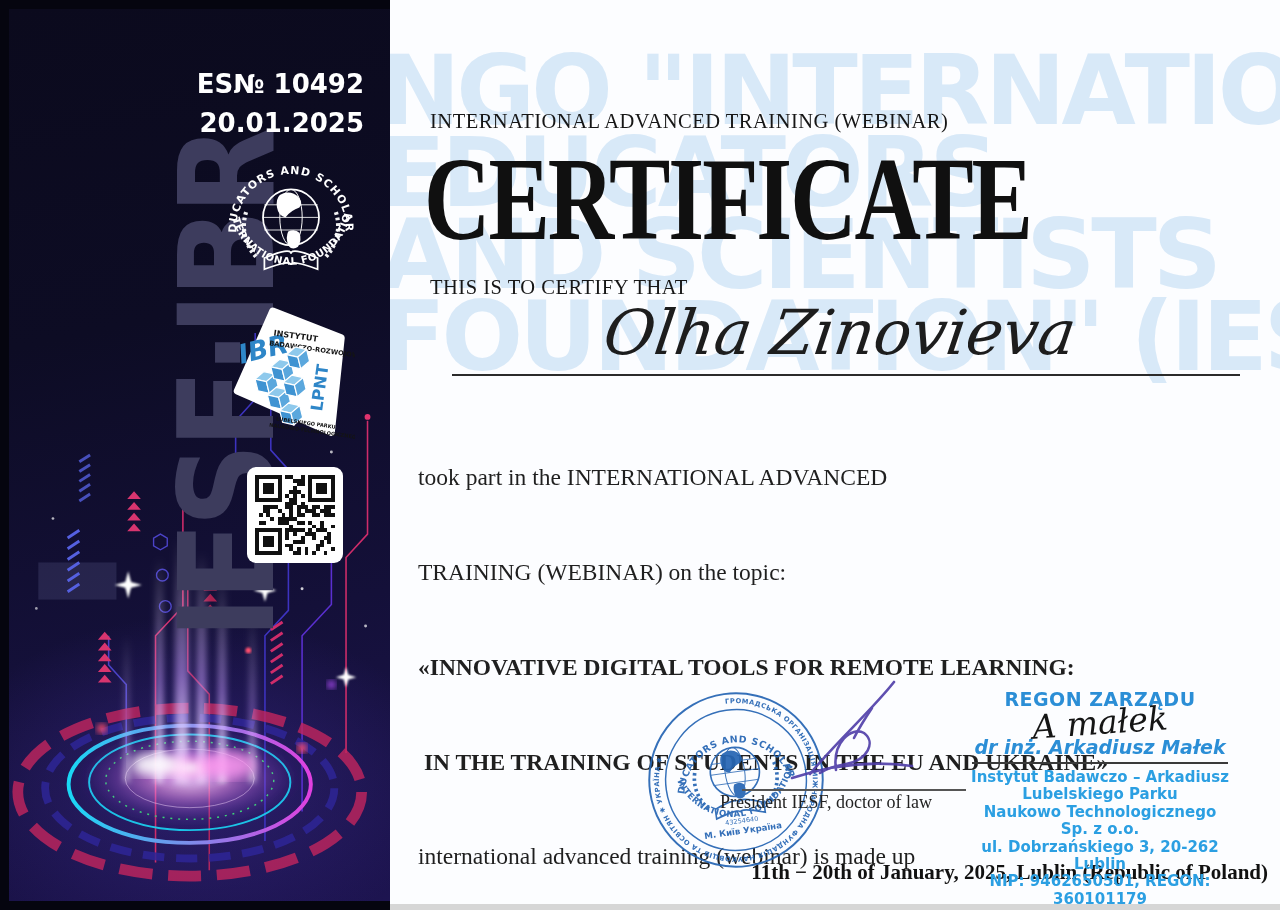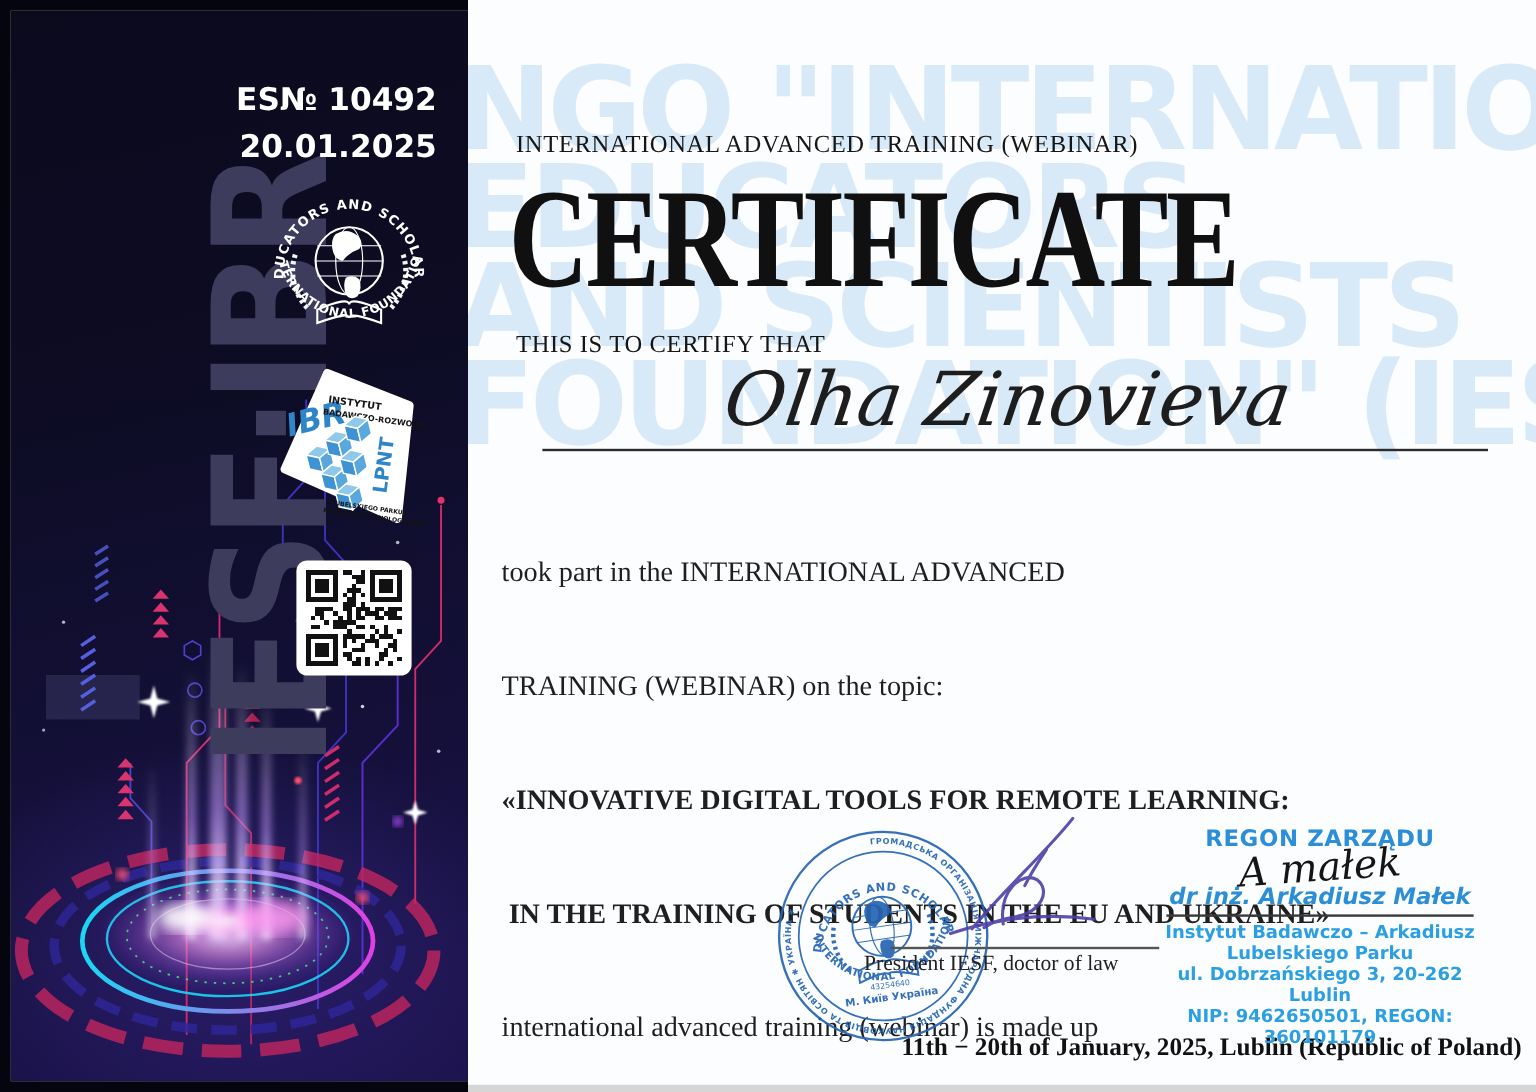--- a/index.html
+++ b/index.html
@@ -337,19 +337,20 @@
   <div class="sig-role">President IESF, doctor of law</div>
 
   <div class="right-block">
     <div class="rb-title">REGON ZARZĄDU</div>
     <div class="rb-sig">A małek</div>
     <div class="rb-name">dr inż. Arkadiusz Małek</div>
     <hr class="rb-rule">
     <div class="rb-org">
       <div>Instytut Badawczo – Arkadiusz</div>
       <div>Lubelskiego Parku</div>
+      <div>Naukowo Technologicznego Sp. z o.o.</div>
       <div>ul. Dobrzańskiego 3, 20-262 Lublin</div>
       <div>NIP: 9462650501, REGON: 360101179</div>
     </div>
   </div>
 
   <div class="footer">11th − 20th of January, 2025, Lublin (Republic of Poland)</div>
 </div>
 
 </body></html>

